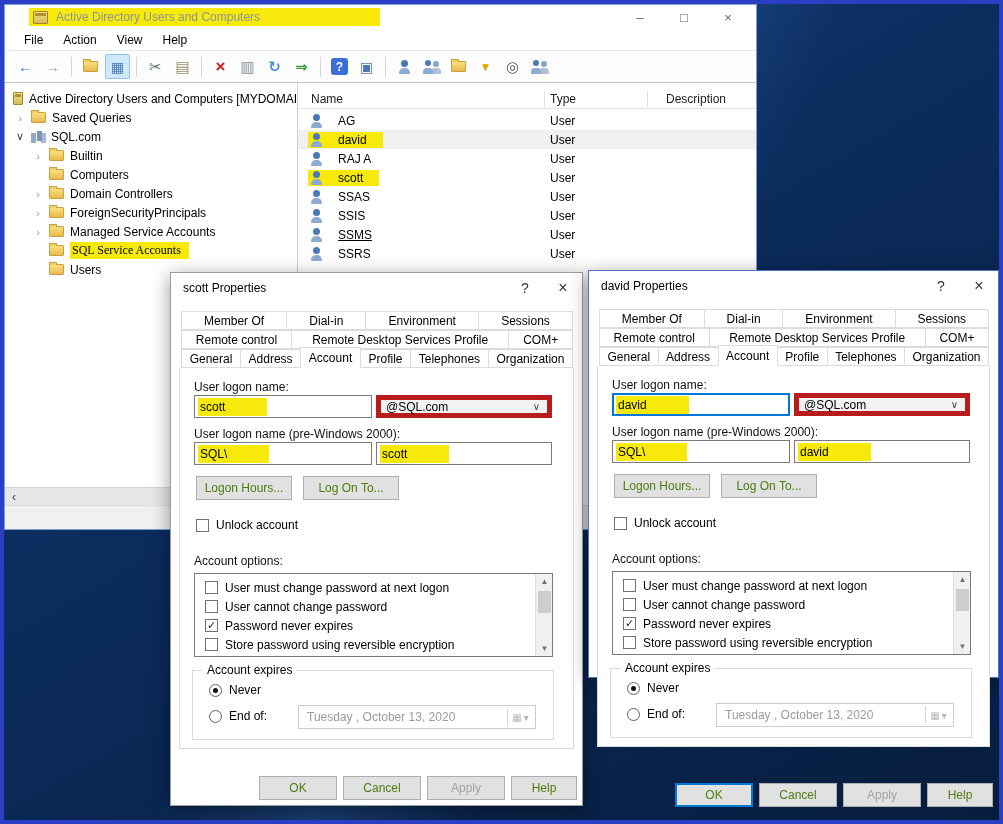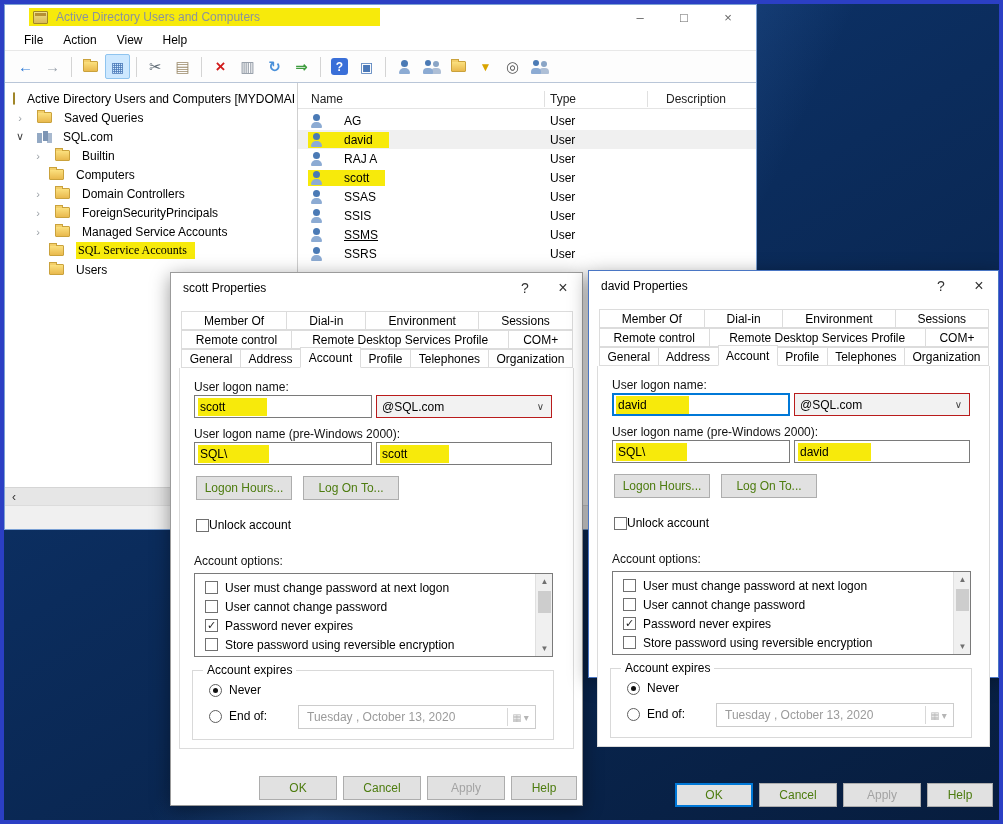--- a/index.html
+++ b/index.html
@@ -40,61 +40,61 @@
   .person-ico { width:13px; height:14px; position:relative; flex:none; }
   .person-ico::before { content:""; position:absolute; left:3px; top:0; width:7px; height:7px; border-radius:50%; background:#4a7ab5; }
   .person-ico::after { content:""; position:absolute; left:1px; bottom:0; width:11px; height:6px; border-radius:5px 5px 1px 1px; background:#8cabd3; }
   .persons-ico { width:18px; height:14px; position:relative; }
   .persons-ico::before { content:""; position:absolute; left:2px; top:0; width:6px; height:6px; border-radius:50%; background:#4a7ab5; box-shadow:8px 1px 0 #8aa5c6; }
   .persons-ico::after { content:""; position:absolute; left:0; bottom:0; width:10px; height:6px; border-radius:4px 4px 1px 1px; background:#8cabd3; box-shadow:8px 0 0 #aebfd6; }
   .domain-ico { width:14px; height:12px; position:relative; flex:none; }
   .domain-ico::before { content:""; position:absolute; left:0; top:2px; width:5px; height:10px; background:#93a9c4; box-shadow:6px -2px 0 #7d95b4, 10px 0 0 #a8b9cf; }
 
   .treepane { position:absolute; left:0; top:80px; width:292px; bottom:44px; background:#fff; overflow:hidden; }
-  .trow-item { position:absolute; left:0; right:8px; height:19px; display:flex; align-items:center; gap:12px; white-space:nowrap; }
+  .trow-item { position:absolute; left:0; right:0; height:19px; display:flex; align-items:center; gap:6px; white-space:nowrap; }
   .chev { width:10px; text-align:center; color:#9aa0a6; font-size:11px; flex:none; }
   .chev.exp { color:#404040; }
   .hl-yellow { background:#f7ea0b;font-family:Liberation Serif, serif; }
   .pane-divider { position:absolute; left:292px; top:78px; bottom:24px; width:1px; background:#cfcfcf; }
   .hscroll { position:absolute; left:0; bottom:24px; width:292px; height:18px; background:#e6e6e6; border-top:1px solid #d5d5d5; display:flex; }
   .hs-btn { width:18px; height:100%; display:flex; align-items:center; justify-content:center; color:#333; font-size:12px; }
   .statusbar { position:absolute; left:0; bottom:0; right:0; height:24px; background:#f0f0f0; border-top:1px solid #dcdcdc; }
 
   .listpane { position:absolute; left:293px; top:78px; right:0; bottom:24px; background:#fff; }
   .lhead { position:absolute; left:0; top:6px; right:0; height:20px; border-bottom:1px solid #e4e4e4; }
   .lhead .hcell { position:absolute; top:0; height:20px; line-height:20px; color:#222; }
   .hsep { position:absolute; top:2px; width:1px; height:16px; background:#e0e0e0; }
   .lrow { position:absolute; left:0; right:0; height:19px; display:flex; align-items:center; }
   .lrow.sel { background:#f0f0f0; }
-  .cell-name { display:inline-flex; align-items:flex-start; gap:21px; margin-left:10px; padding:1px 4px 1px 2px; }
+  .cell-name { display:inline-flex; align-items:flex-start; gap:15px; margin-left:10px; padding:1px 4px 1px 2px; }
   .cell-name.hl { background:#f7ea0b; padding-right:16px; }
   .cell-type { position:absolute; left:252px; }
 
   
   .dlg { position:absolute; background:#fff; border:1px solid #9b9b9b; box-shadow:0 4px 18px rgba(0,0,0,.4); }
   .dlg.active { border-color:#4a76c4; }
   .dlg-title { position:absolute; left:0; top:0; right:0; height:30px; display:flex; align-items:center; }
   .dlg-title-text { margin-left:12px; font-size:12px; }
   .dlg-help,.dlg-close { position:absolute; top:0; width:34px; height:30px; display:flex; align-items:center; justify-content:center; color:#333; font-size:14px; }
   .dlg-help { right:40px; } .dlg-close { right:2px; font-size:16px; }
   .tabs { position:absolute; left:10px; right:10px; top:38px; }
   .trow { display:flex; }
   .tab { flex:1 1 auto; height:19px; line-height:18px; text-align:center; background:#fff; border:1px solid #dcdcdc; margin-right:-1px; font-size:12px; white-space:nowrap; padding:0 6px; }
   .tab.active { background:#fff; border-bottom:1px solid #fff; height:21px; margin-top:-2px; line-height:21px; position:relative; z-index:2; }
   .page { position:absolute; left:8px; right:8px; top:95px; height:381px; border:1px solid #dcdcdc; border-top:none; background:#fff; }
   .lab { position:absolute; font-size:12px; color:#111; }
   .tb { position:absolute; height:23px; border:1px solid #7a7a7a; background:#fff; display:flex; align-items:center; padding-left:3px; font-size:12px; overflow:hidden; }
   .tb.focus { border-color:#0078d7; box-shadow:inset 0 0 0 1px #0078d7; }
   .hl-val { background:#f7ea0b; padding:2px 42px 2px 2px; white-space:pre; }
-  .combo { position:absolute; height:23px; border:1px solid #b91c1c; background:#f2f2f2; display:flex; align-items:center; padding-left:5px; font-size:12px; }
+  .combo { position:absolute; height:23px; border:5px solid #b91c1c; background:#f2f2f2; display:flex; align-items:center; padding-left:5px; font-size:12px; }
   .combo .ca { position:absolute; right:7px; color:#444; font-size:10px; }
   .wbtn { position:absolute; height:24px; background:#e1e1e1; border:1px solid #adadad; font-family:inherit; font-size:12px; color:#4d7c0f; }
   .wbtn.disabled { color:#a3a3a3; }
   .wbtn.focus { border:2px solid #0078d7; }
-  .cbrow { position:absolute; display:flex; align-items:center; }
+  .cbrow { position:absolute; display:flex; align-items:center; gap:7px; }
   .cb { width:13px; height:13px; border:1px solid #707070; background:#fff; display:flex; align-items:center; justify-content:center; font-size:11px; line-height:11px; color:#222; flex:none; }
   .listbox { position:absolute; border:1px solid #7a7a7a; background:#fff; }
   .lb-item { position:absolute; left:10px; display:flex; align-items:center; gap:7px; height:19px; }
   .sb { position:absolute; right:0; top:0; bottom:0; width:17px; background:#f0f0f0; border-left:1px solid #e0e0e0; }
   .sb-btn { position:absolute; left:0; width:17px; height:15px; display:flex; align-items:center; justify-content:center; color:#707070; font-size:8px; }
   .sb-btn.bottom { bottom:0; }
   .sb-thumb { position:absolute; left:2px; top:17px; width:13px; height:22px; background:#cdcdcd; }
   .group { position:absolute; border:1px solid #d9d9d9; }
   .gl { position:absolute; left:10px; top:-8px; background:#fff; padding:0 4px; font-size:12px; }
   .rbrow { position:absolute; display:flex; align-items:center; gap:7px; }

